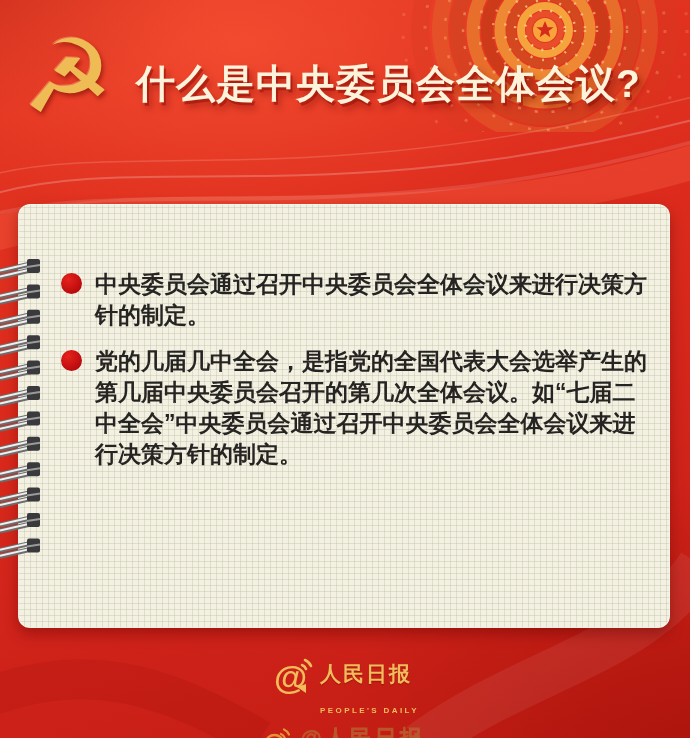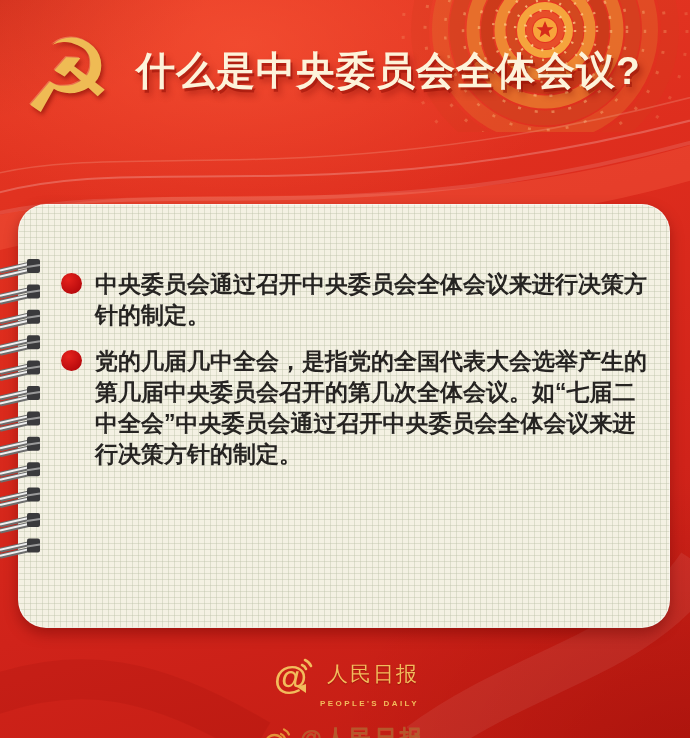--- a/index.html
+++ b/index.html
@@ -26,30 +26,30 @@
 
   
   .emblem {
     position:absolute; left:22px; top:26px;
     font-size:102px; line-height:1; font-weight:bold;
     color:#efbb54;
     text-shadow: 2px 3px 4px rgba(120,10,0,0.55), -1px -1px 0 rgba(255,230,160,0.35);
   }
 
   .title {
-    position:absolute; left:136px; top:44px; width:545px;
+    position:absolute; left:136px; top:57px; width:545px;
     font-size:39px; font-weight:800; letter-spacing:1px;
     color:#fdf3da; white-space:nowrap;
     text-shadow: 2px 3px 0 rgba(150,15,5,0.55), 4px 6px 7px rgba(110,5,0,0.45);
   }
 
   
   .card {
     position:absolute; left:18px; top:204px; width:652px; height:424px;
-    border-radius:28px;
+    border-radius:12px;
     background:
       repeating-linear-gradient(0deg,  rgba(186,192,166,0.40) 0 1px, rgba(0,0,0,0) 1px 6px),
       repeating-linear-gradient(90deg, rgba(186,192,166,0.40) 0 1px, rgba(0,0,0,0) 1px 6px),
       #f4f1e3;
     box-shadow: 0 6px 14px rgba(90,0,0,0.40), inset 0 0 0 1px rgba(255,255,255,0.5);
     padding:65px 22px 0 43px;
   }
 
   .bullet { display:flex; gap:13px; margin-bottom:15px; }
   .dot {
@@ -65,26 +65,25 @@
   
   .binding { position:absolute; left:0; top:258px; width:48px; height:308px; z-index:5; }
 
   
   .footer-media {
     position:absolute; left:0; right:0; top:656px;
     display:flex; justify-content:center; align-items:flex-start; gap:7px;
   }
   .brand-col { display:flex; flex-direction:column; margin-top:4px; }
   .brand-name {
-    font-size:21px; font-weight:400; color:#f2bc5c; letter-spacing:2px;
+    font-size:21px; font-weight:700; color:#f2bc5c; letter-spacing:2px;
     text-shadow:0 1px 1px rgba(120,10,0,0.5);
-    text-align:right;
   }
   .brand-sub {
-    font-size:8px; font-weight:700; color:#f2bc5c; letter-spacing:2.4px; margin-top:11px;
+    font-size:8px; font-weight:700; color:#f2bc5c; letter-spacing:2.4px; margin-top:18px;
   }
   .footer-weibo {
     position:absolute; left:0; right:0; top:723px;
     display:flex; justify-content:center; align-items:center; gap:9px;
     opacity:.88;
   }
   .weibo-handle {
     font-size:22px; font-weight:800; letter-spacing:3px;
     color:#b4602f; text-shadow:0 1px 0 rgba(255,190,110,0.25);
   }

